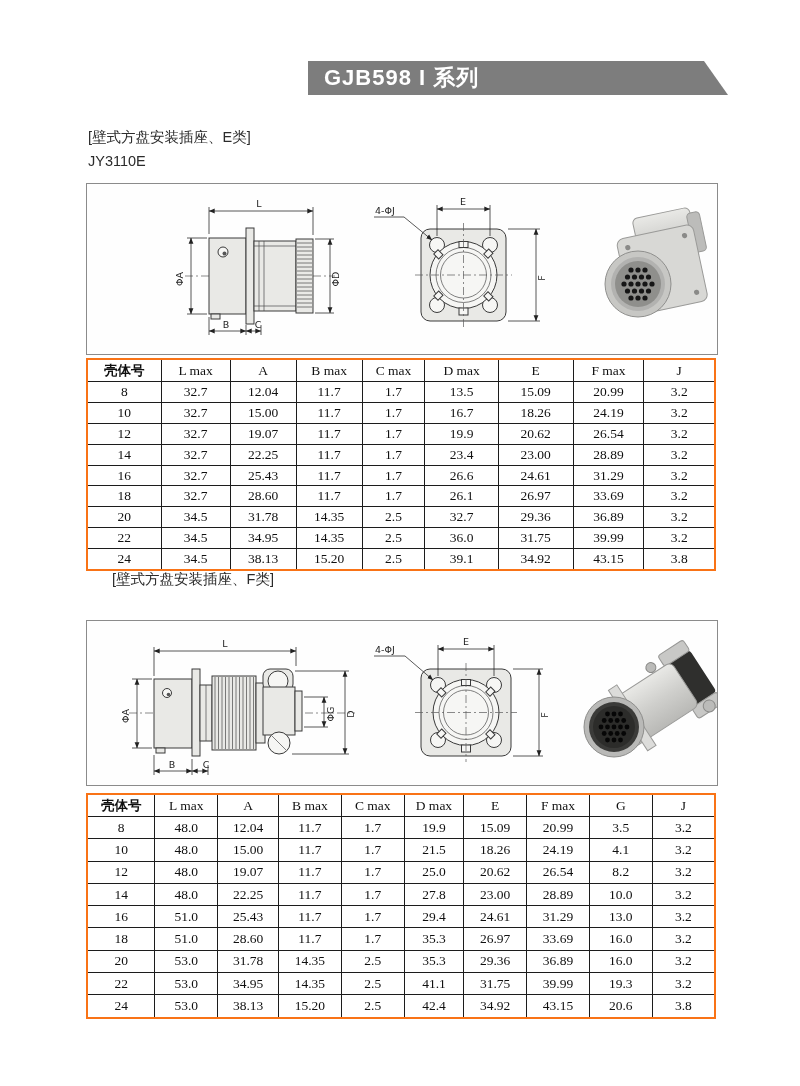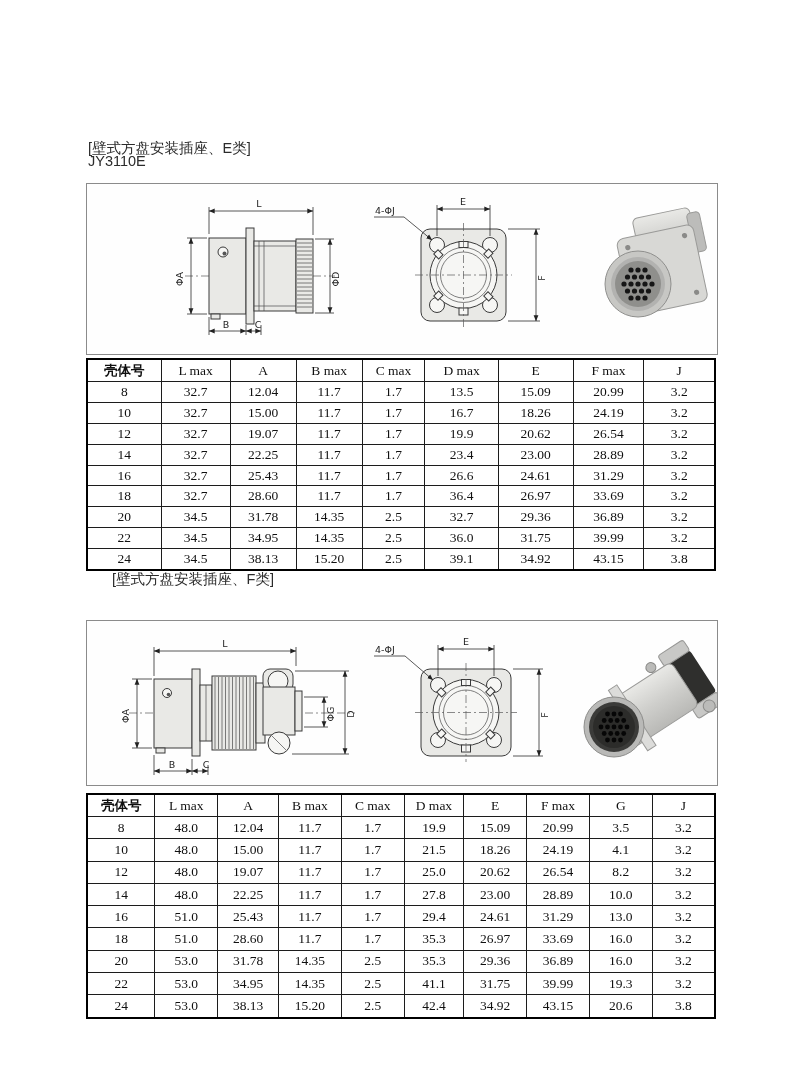--- a/index.html
+++ b/index.html
@@ -15,21 +15,21 @@
   .caption{position:absolute;left:88px;font-size:14.5px;color:#2b2b2b;line-height:18px;}
   .model{position:absolute;left:88px;font-size:14.5px;color:#2b2b2b;line-height:18px;}
 
   
   .draw-box{position:absolute;left:86px;width:630px;border:1px solid #8b8b8b;background:#fefefe;}
   .draw-box svg{display:block;}
 
   
   .data-table{position:absolute;left:86px;width:630px;border-collapse:collapse;table-layout:fixed;
     font-family:"Liberation Serif","DejaVu Serif",serif;font-size:13.5px;color:#101010;
-    border:2px solid #000000;}
+    border:2px solid #f97316;}
   .data-table th,.data-table td{border:1px solid #1c1c1c;text-align:center;vertical-align:middle;
     padding:0;font-weight:normal;white-space:nowrap;overflow:hidden;}
   .data-table thead th{height:21px;}
   .data-table th:first-child{font-weight:bold;}
   .table-e tbody td{height:19.9px;}
   .table-f tbody td{height:21.3px;}
 
   
   .part{fill:#e9e9e6;stroke:#3a3a3a;stroke-width:1;}
   .part-w{fill:#f6f6f4;stroke:#3a3a3a;stroke-width:1;}
@@ -37,22 +37,25 @@
   .dim{stroke:#222;stroke-width:.75;fill:none;}
   .dimtxt{font-family:"DejaVu Sans",sans-serif;font-size:9.5px;fill:#1d1d1d;}
   .cline{stroke:#5a5a5a;stroke-width:.7;fill:none;stroke-dasharray:8 3 2 3;}
   .knurl{stroke:#5c5c5c;stroke-width:.8;}
 </style>
 </head>
 <body>
 
 <div class="page">
 
-
-  <div class="caption" style="top:139px;">[壁式方盘安装插座、E类]</div>
+  <div class="banner">
+    <span class="banner-title">GJB598 I 系列</span>
+  </div>
+
+  <div class="caption" style="top:128px;">[壁式方盘安装插座、E类]</div>
   <div class="model" style="top:152px;text-align:center;">JY3110E</div>
 
   <div class="draw-box" style="top:183px;height:170px;">
     <svg width="630" height="170" viewBox="0 0 630 170">
       <defs>
         <marker id="ar1" viewBox="0 0 10 10" refX="9.5" refY="5" markerWidth="8" markerHeight="8" orient="auto-start-reverse">
           <path d="M0,1 L10,5 L0,9 z" fill="#222"></path>
         </marker>
         <linearGradient id="met1" x1="0" y1="0" x2="0" y2="1">
           <stop offset="0" stop-color="#e9e9e6"></stop>
@@ -269,21 +272,21 @@
           <td>24.61</td>
           <td>31.29</td>
           <td>3.2</td>
         </tr>
         <tr>
           <td>18</td>
           <td>32.7</td>
           <td>28.60</td>
           <td>11.7</td>
           <td>1.7</td>
-          <td>36.4</td>
+          <td>26.1</td>
           <td>26.97</td>
           <td>33.69</td>
           <td>3.2</td>
         </tr>
         <tr>
           <td>20</td>
           <td>34.5</td>
           <td>31.78</td>
           <td>14.35</td>
           <td>2.5</td>

